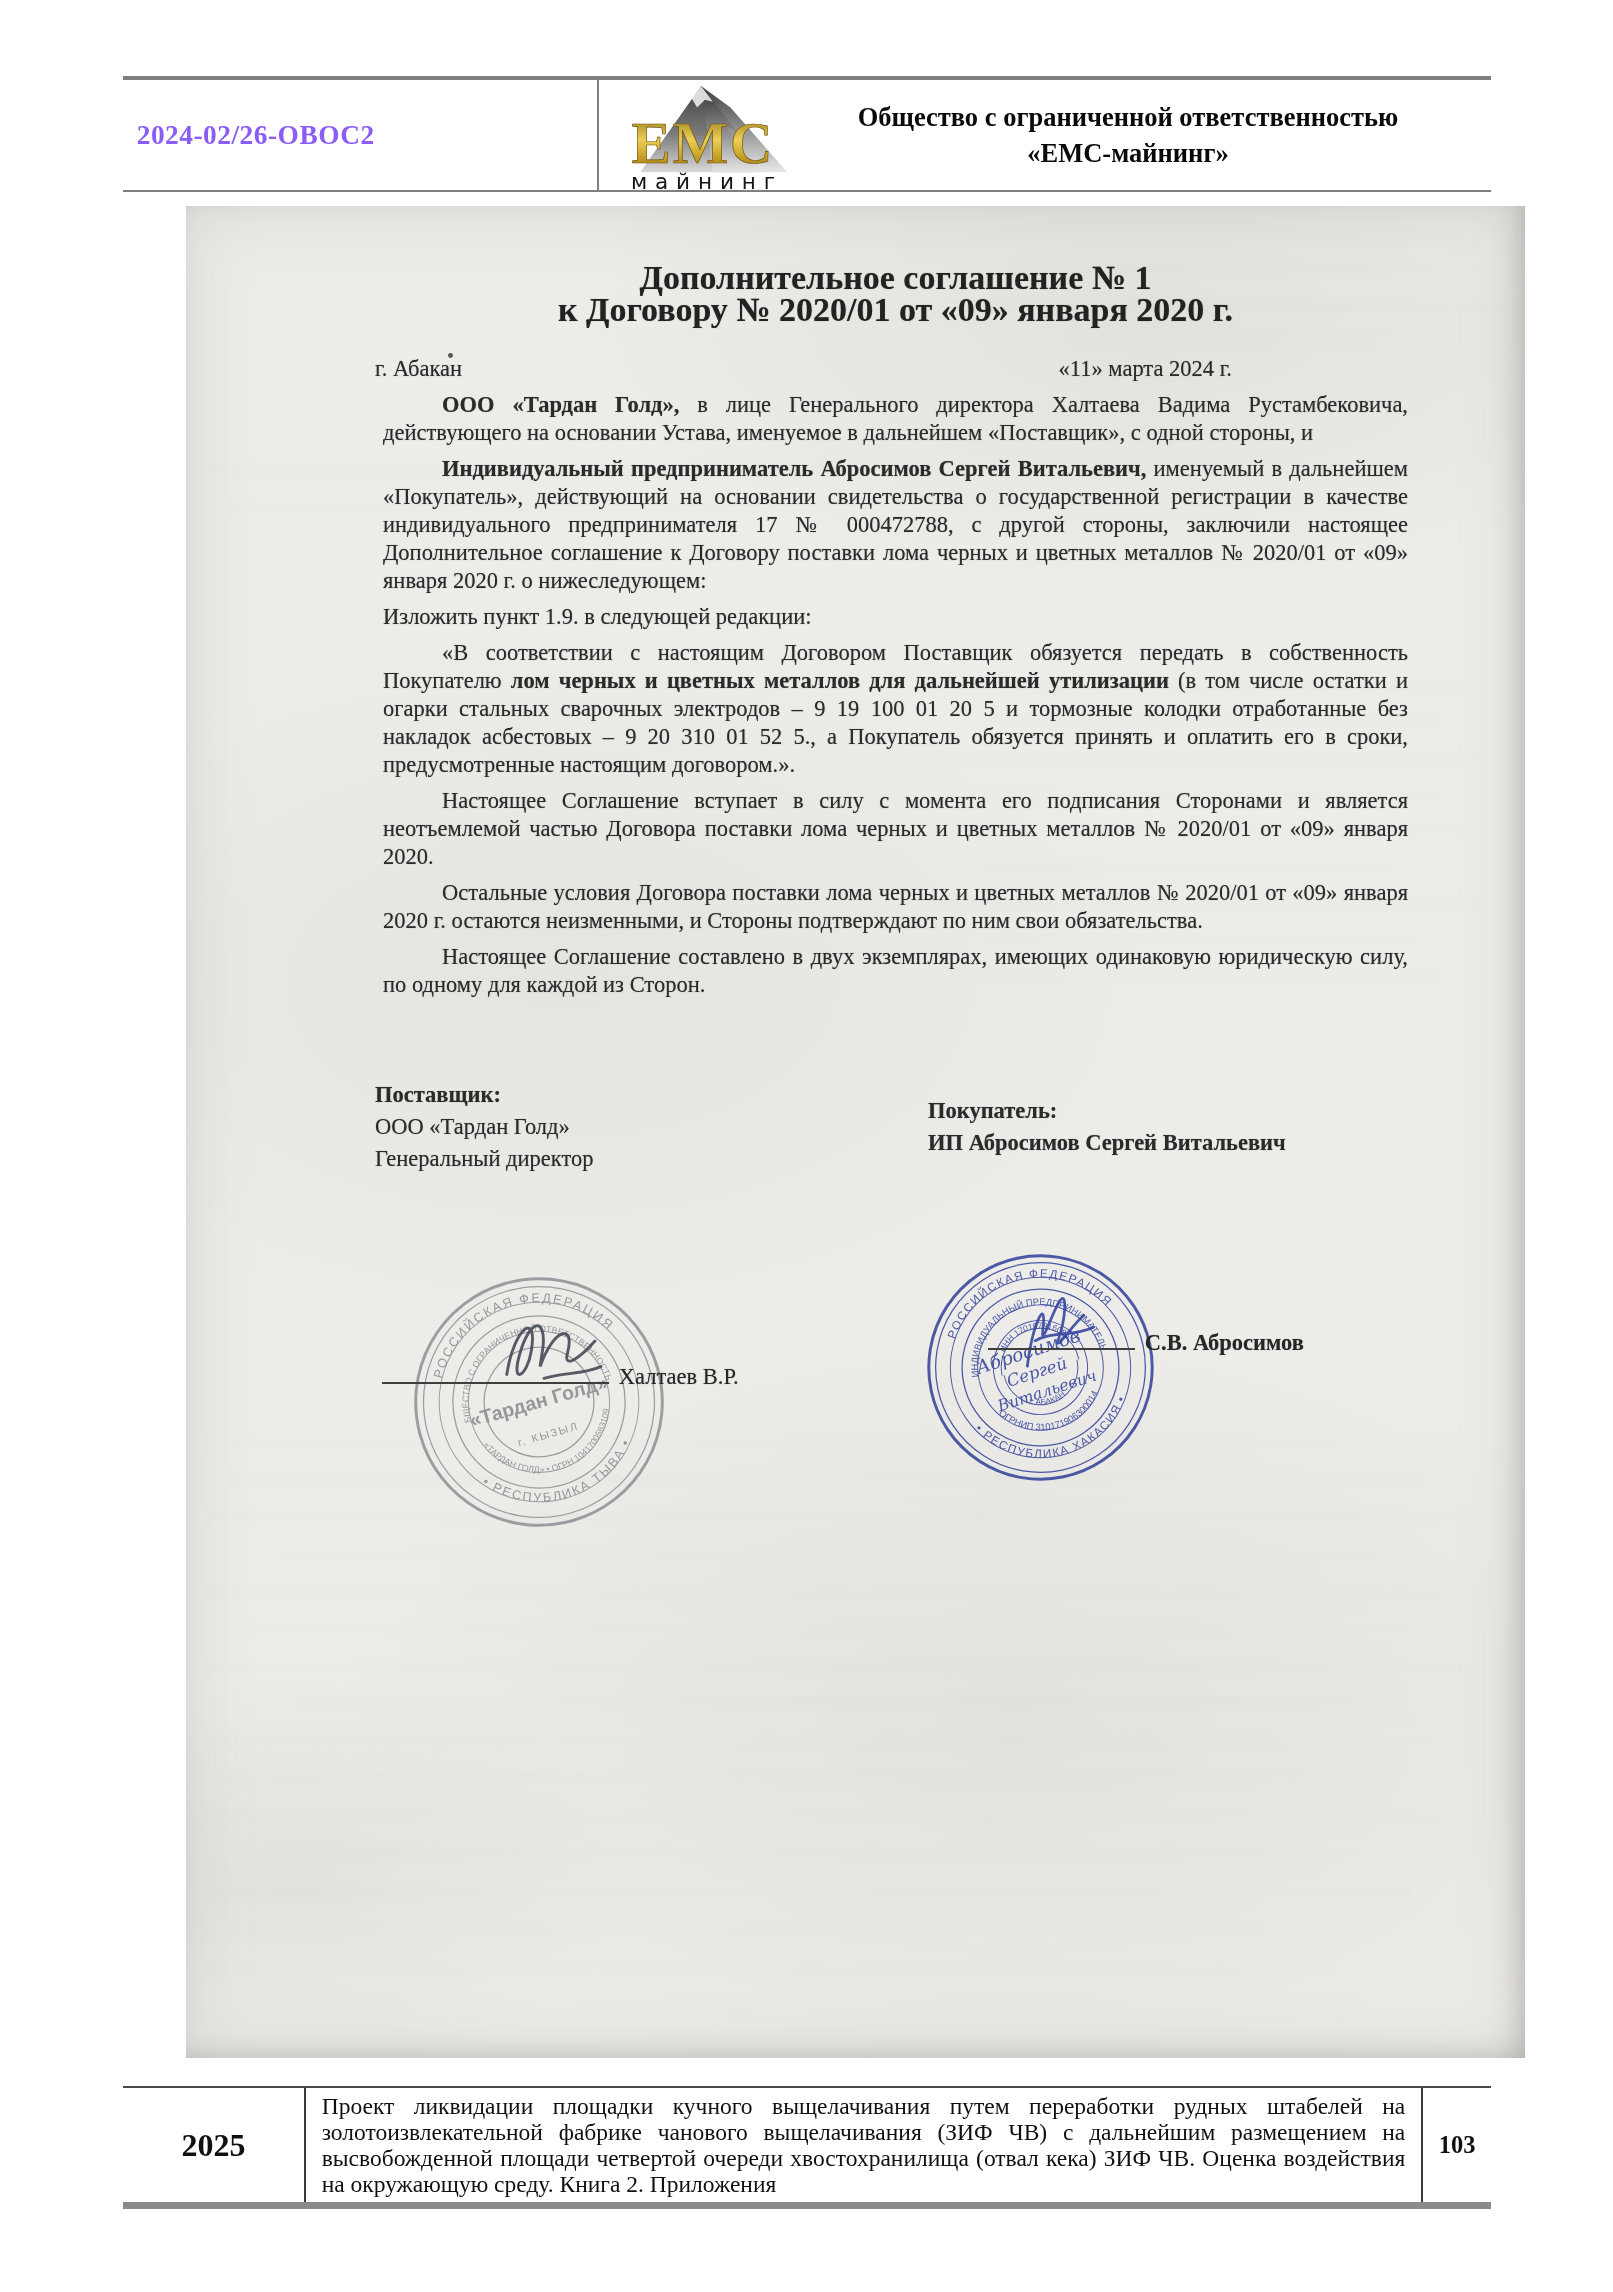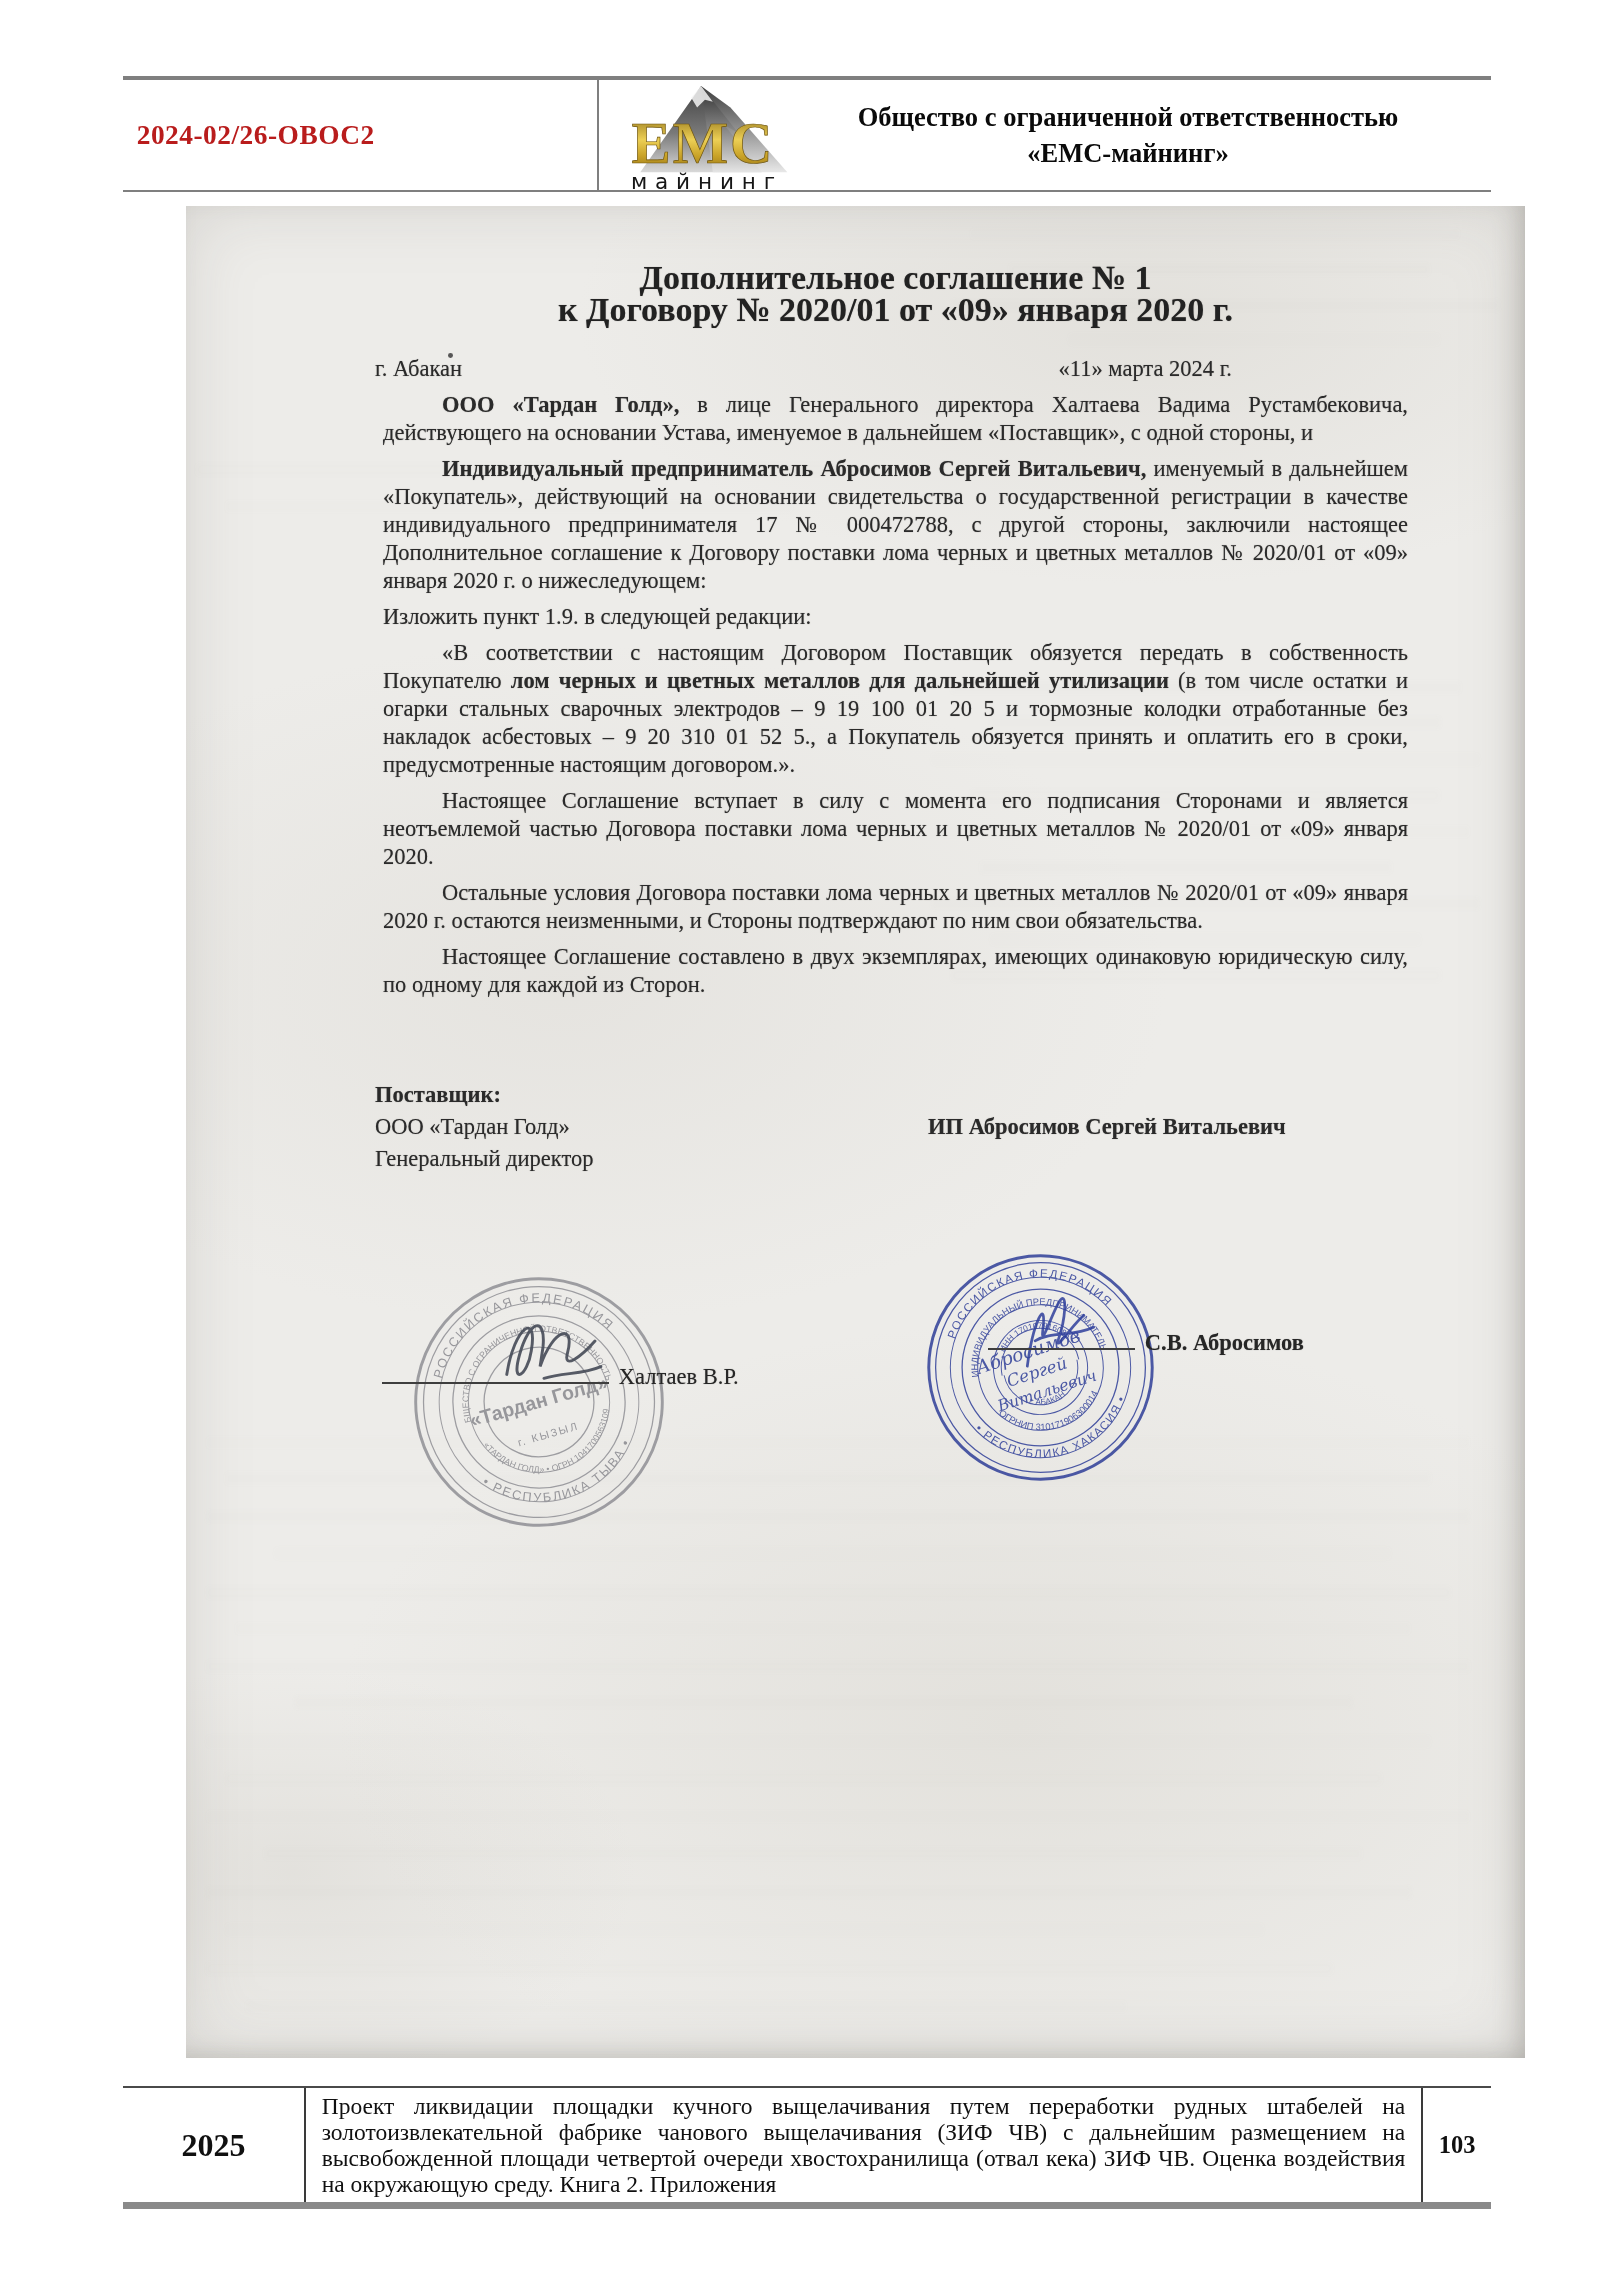--- a/index.html
+++ b/index.html
@@ -4,21 +4,21 @@
 <style>
   html,body{margin:0;padding:0;width:1613px;height:2293px;background:#ffffff;}
   body{font-family:"Liberation Serif", serif;position:relative;overflow:hidden;}
   .page{position:absolute;inset:0;}
 
   
   .hdr{position:absolute;left:123px;top:76px;width:1368px;height:116px;
        border-top:4.9px solid #7f7f7f;border-bottom:2.9px solid #7f7f7f;box-sizing:border-box;background:#fff;}
   .cell-code{position:absolute;left:0;top:0;width:476px;height:100%;border-right:2.9px solid #7f7f7f;
        display:flex;align-items:center;box-sizing:border-box;}
-  .cell-code span{padding-left:13.7px;font-weight:bold;font-size:27.4px;color:#b91c1c;letter-spacing:0.5px;}
+  .cell-code span{padding-left:13.7px;font-weight:bold;font-size:27.4px;color:#8b5cf6;letter-spacing:0.5px;}
   .logo{position:absolute;left:480px;top:2px;width:201px;height:112px;}
   .logo-main{font-family:"Liberation Serif",serif;font-weight:bold;font-size:60px;letter-spacing:2px;text-anchor:middle;}
   .logo-sub{font-family:"DejaVu Sans",sans-serif;font-size:22px;letter-spacing:8px;text-anchor:middle;fill:#161616;}
   .cell-org{position:absolute;left:667px;top:0;width:676px;height:100%;display:flex;flex-direction:column;
        justify-content:center;text-align:center;font-weight:bold;font-size:26.5px;line-height:36px;color:#0a0a0a;}
 
   
   .scan{position:absolute;left:186px;top:206px;width:1339px;height:1852px;background:#edece9;
     background-image:
       radial-gradient(ellipse 882px 412px at 72% 6%, rgba(214,211,204,.45), transparent 65%),
@@ -168,20 +168,21 @@
 
       <p class="ind mt5">Настоящее Соглашение составлено в двух экземплярах, имеющих одинаковую юридическую силу,  по одному  для каждой из Сторон.</p>
 
       <div class="sig">
         <div class="sig-l">
           <div class="b">Поставщик:</div>
           <div>ООО «Тардан Голд»</div>
           <div>Генеральный директор</div>
         </div>
         <div class="sig-r">
+          <div class="b">Покупатель:</div>
           <div class="b">ИП Абросимов Сергей Витальевич</div>
         </div>
       </div>
     </div>
 
     <svg class="stamp stamp-gray" width="274" height="274" viewBox="0 0 280 280">
       <g transform="rotate(-16 140 140)" fill="none" stroke="#8c8c92">
         <circle cx="140" cy="140" r="126" stroke-width="3"></circle>
         <circle cx="140" cy="140" r="118" stroke-width="1.3"></circle>
         <circle cx="140" cy="140" r="88" stroke-width="1.3"></circle>

